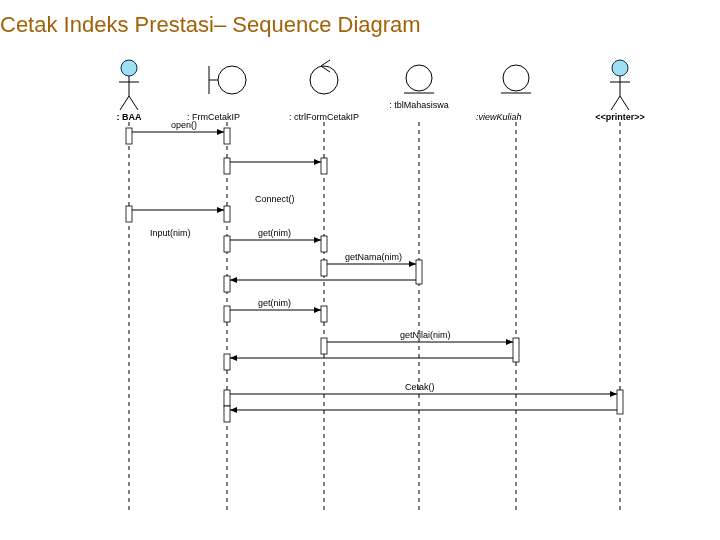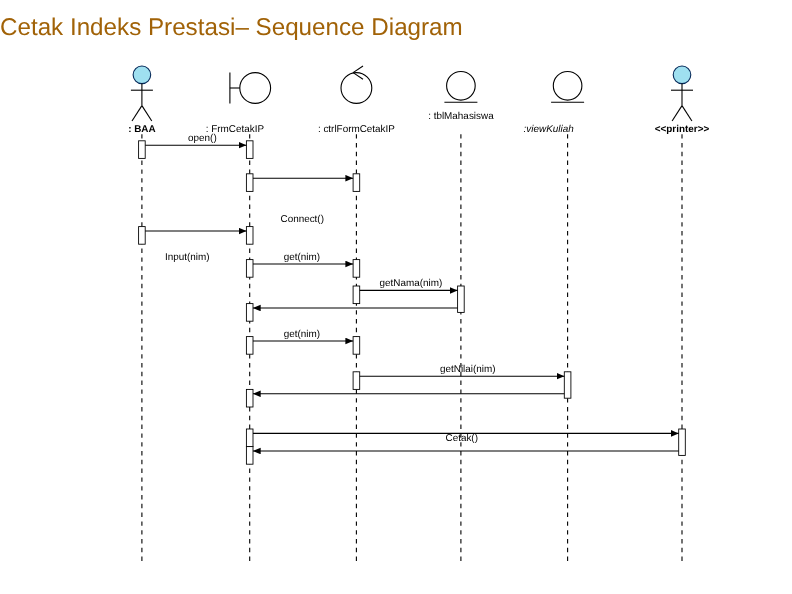--- a/index.html
+++ b/index.html
@@ -82,13 +82,13 @@
 <div class="label" style="left: 379px; width: 80px; text-align: center; top: 100px;">: tblMahasiswa</div>
 <div class="label" style="left: 476px; width: 80px; text-align: left; top: 112px; font-style: italic;">:viewKuliah</div>
 <div class="label" style="left: 580px; width: 80px; text-align: center; top: 112px; font-weight: bold;">&lt;&lt;printer&gt;&gt;</div>
 <div class="label" style="left: 158px; top: 120px; margin-left: 13px;">open()</div>
 <div class="label" style="left: 255px; top: 150px; margin-top: 44px;">Connect()</div>
 <div class="label" style="left: 150px; top: 198px; margin-top: 30px;">Input(nim)</div>
 <div class="label" style="left: 258px; top: 228px;">get(nim)</div>
 <div class="label" style="left: 345px; top: 252px;">getNama(nim)</div>
 <div class="label" style="left: 258px; top: 298px;">get(nim)</div>
 <div class="label" style="left: 400px; top: 330px;">getNilai(nim)</div>
-<div class="label" style="left: 405px; top: 382px; margin-top: 11px;">Cetak()</div>
+<div class="label" style="left: 405px; top: 382px;">Cetak()</div>
 
 </body></html>

